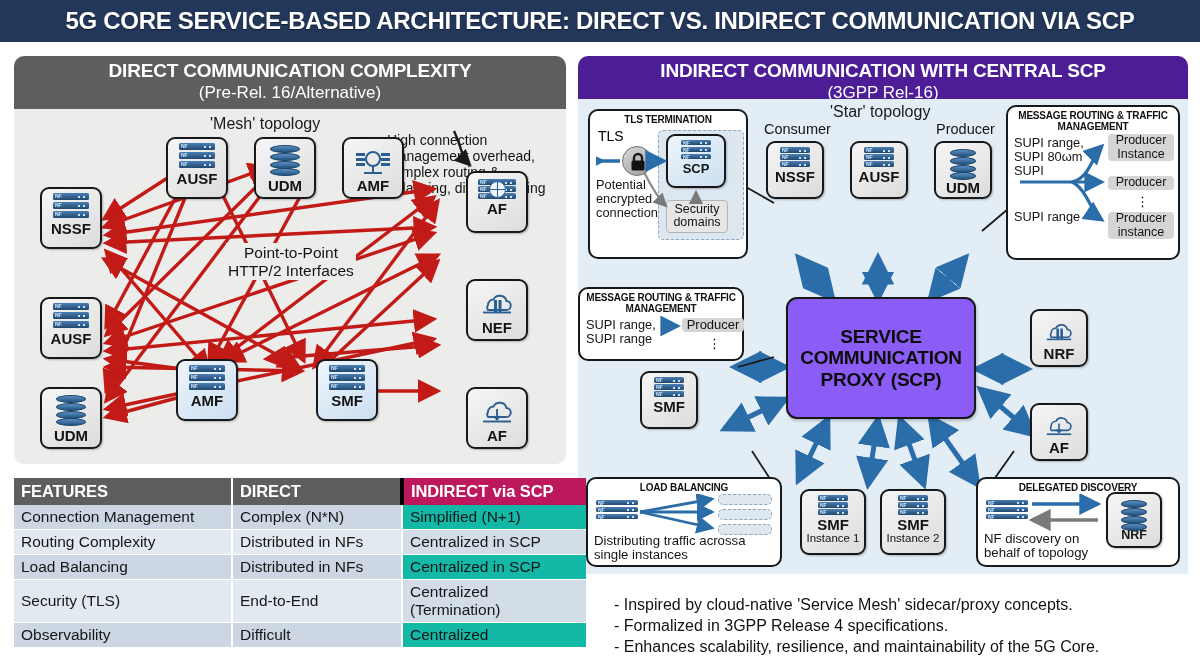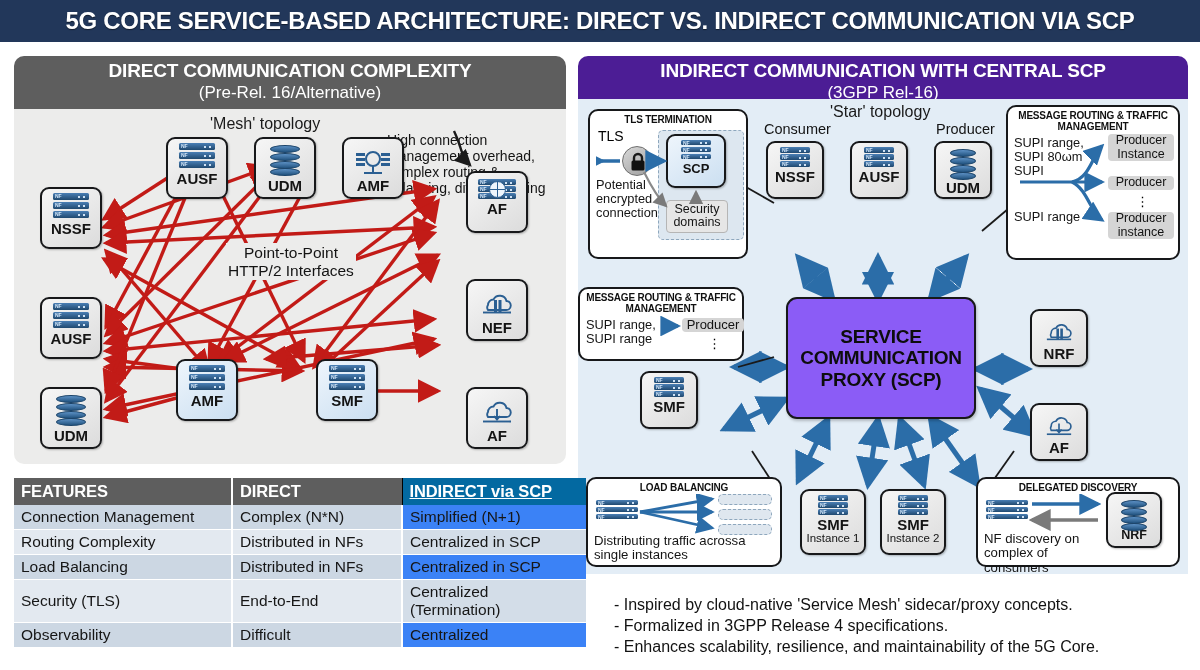--- a/index.html
+++ b/index.html
@@ -187,28 +187,28 @@
     position: absolute; left: 14px; top: 478px;
     width: 572px;
     border-collapse: collapse;
   }
   #feature-table th {
     text-align: left; color: #fff; font-size: 16.5px; font-weight: bold;
     padding: 4px 7px; letter-spacing: -0.1px;
   }
   #feature-table th.c0 { background: #5e5e5e; width: 218px; }
   #feature-table th.c1 { background: #5e5e5e; width: 170px; border-left: 2px solid #fff; }
-  #feature-table th.c2 { background: #0369a1; border-left: 1px solid #000000; text-decoration: underline; }
+  #feature-table th.c2 { background: #be185d; border-left: 4px solid #000000; }
   #feature-table td {
     font-size: 15.5px; color: #161616; padding: 3px 7px;
     border-bottom: 1.6px solid #ffffff;
   }
   #feature-table tr.odd td.c0, #feature-table tr.odd td.c1 { background: #ccd7e3; }
   #feature-table tr.even td.c0, #feature-table tr.even td.c1 { background: #e3e9f0; }
-  #feature-table tr.odd td.c2 { background: #3b82f6; }
+  #feature-table tr.odd td.c2 { background: #14b8a6; }
   #feature-table tr.even td.c2 { background: #d3dde8; }
   #feature-table td.c1 { border-left: 2px solid #fff; }
   #feature-table td.c2 { border-left: 2px solid #fff; }
 
   
   #bullets {
     position: absolute; left: 614px; top: 594px; width: 580px;
   }
   #bullets li {
     list-style: none; font-size: 16px; color: #121212;
@@ -641,21 +641,21 @@
               <i style="width:26px"></i>
               <i style="width:26px"></i>
             </div>
           <div class="nf-label" style="font-size:12.5px;">NRF</div>
         </div>
         <svg style="position:absolute;left:0;top:0;" width="204" height="42">
           <line x1="48" y1="10" x2="114" y2="10" stroke="#2b6da8" stroke-width="3.4" marker-end="url(#ba)"></line>
           <line x1="114" y1="26" x2="48" y2="26" stroke="#7a7a7a" stroke-width="3.4" marker-end="url(#ga)"></line>
         </svg>
       </div>
-      <div class="c-text" style="font-size:13.2px; width:116px; margin-top:-4px;">NF discovery on complex of consumers</div>
+      <div class="c-text" style="font-size:13.2px; width:116px; margin-top:-4px;">NF discovery on behalf of topology</div>
     </div>
   </div>
 </div>
 
 <table id="feature-table">
   <thead>
     <tr>
       <th class="c0">FEATURES</th>
       <th class="c1">DIRECT</th>
       <th class="c2">INDIRECT via SCP</th>

